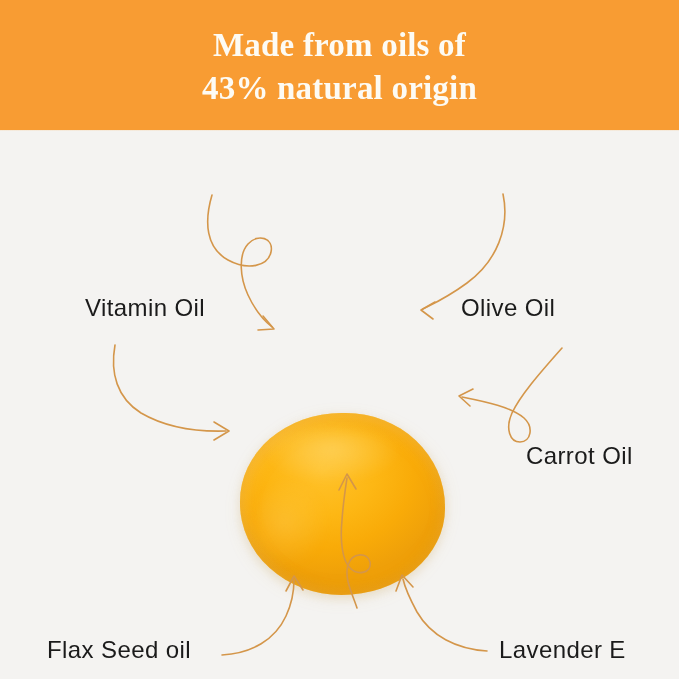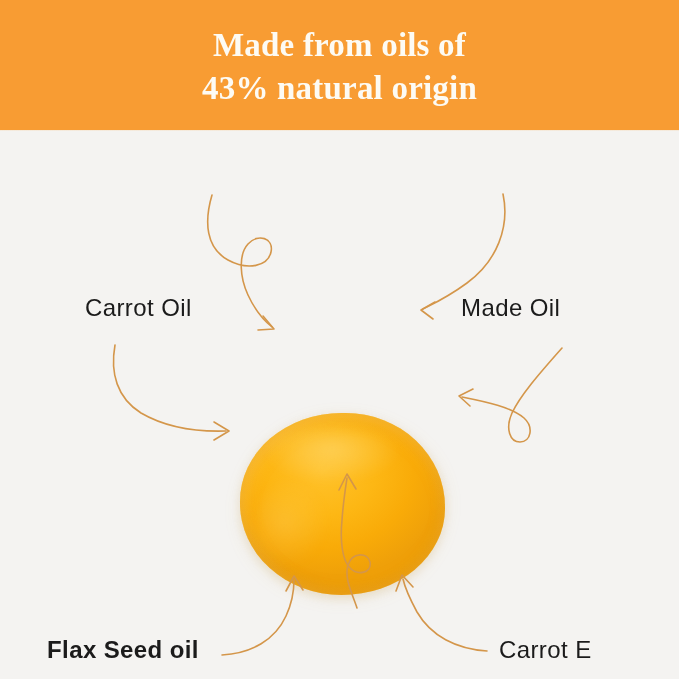--- a/index.html
+++ b/index.html
@@ -155,21 +155,21 @@
     font-size: 24px;
     font-weight: 400;
     color: #1b1b1b;
     letter-spacing: 0.4px;
     white-space: nowrap;
   }
   .lbl-rosehip      { left: 85px;  top: 164px; }
   .lbl-olive        { left: 461px; top: 164px; }
   .lbl-lavender     { left: 30px;  top: 312px; }
   .lbl-carrot       { left: 526px; top: 312px; }
-  .lbl-flax         { left: 47px;  top: 506px; font-weight: bold; }
+  .lbl-flax         { left: 47px;  top: 506px; }
   .lbl-vitamine     { left: 499px; top: 506px; }
 </style>
 </head>
 <body>
 
 <div id="infographic">
 
   <div class="banner">
     <div class="banner-line">Made from oils of</div>
     <div class="banner-line">43% natural origin</div>
@@ -216,19 +216,20 @@
         <path class="arrow-head" d="M396,461 L402,445 L413,457"></path>
       </g>
 
       <g>
         <path class="arrow-path" d="M357,478 C352,463 344,448 348,435 C352,422 368,422 370,432 C372,443 358,446 350,438 C342,430 340,410 342,390 C343,375 345,361 347,348"></path>
         <path class="arrow-head" d="M339,360 L347,344 L356,359"></path>
       </g>
 
     </svg>
 
-    <div class="label lbl-rosehip">Carrot Oil</div>
-    <div class="label lbl-olive">Made Oil</div>
+    <div class="label lbl-rosehip">Vitamin Oil</div>
+    <div class="label lbl-olive">Olive Oil</div>
+    <div class="label lbl-carrot">Carrot Oil</div>
     <div class="label lbl-flax">Flax Seed oil</div>
-    <div class="label lbl-vitamine">Carrot E</div>
+    <div class="label lbl-vitamine">Lavender E</div>
 
   </div>
 </div>
 
 </body></html>

